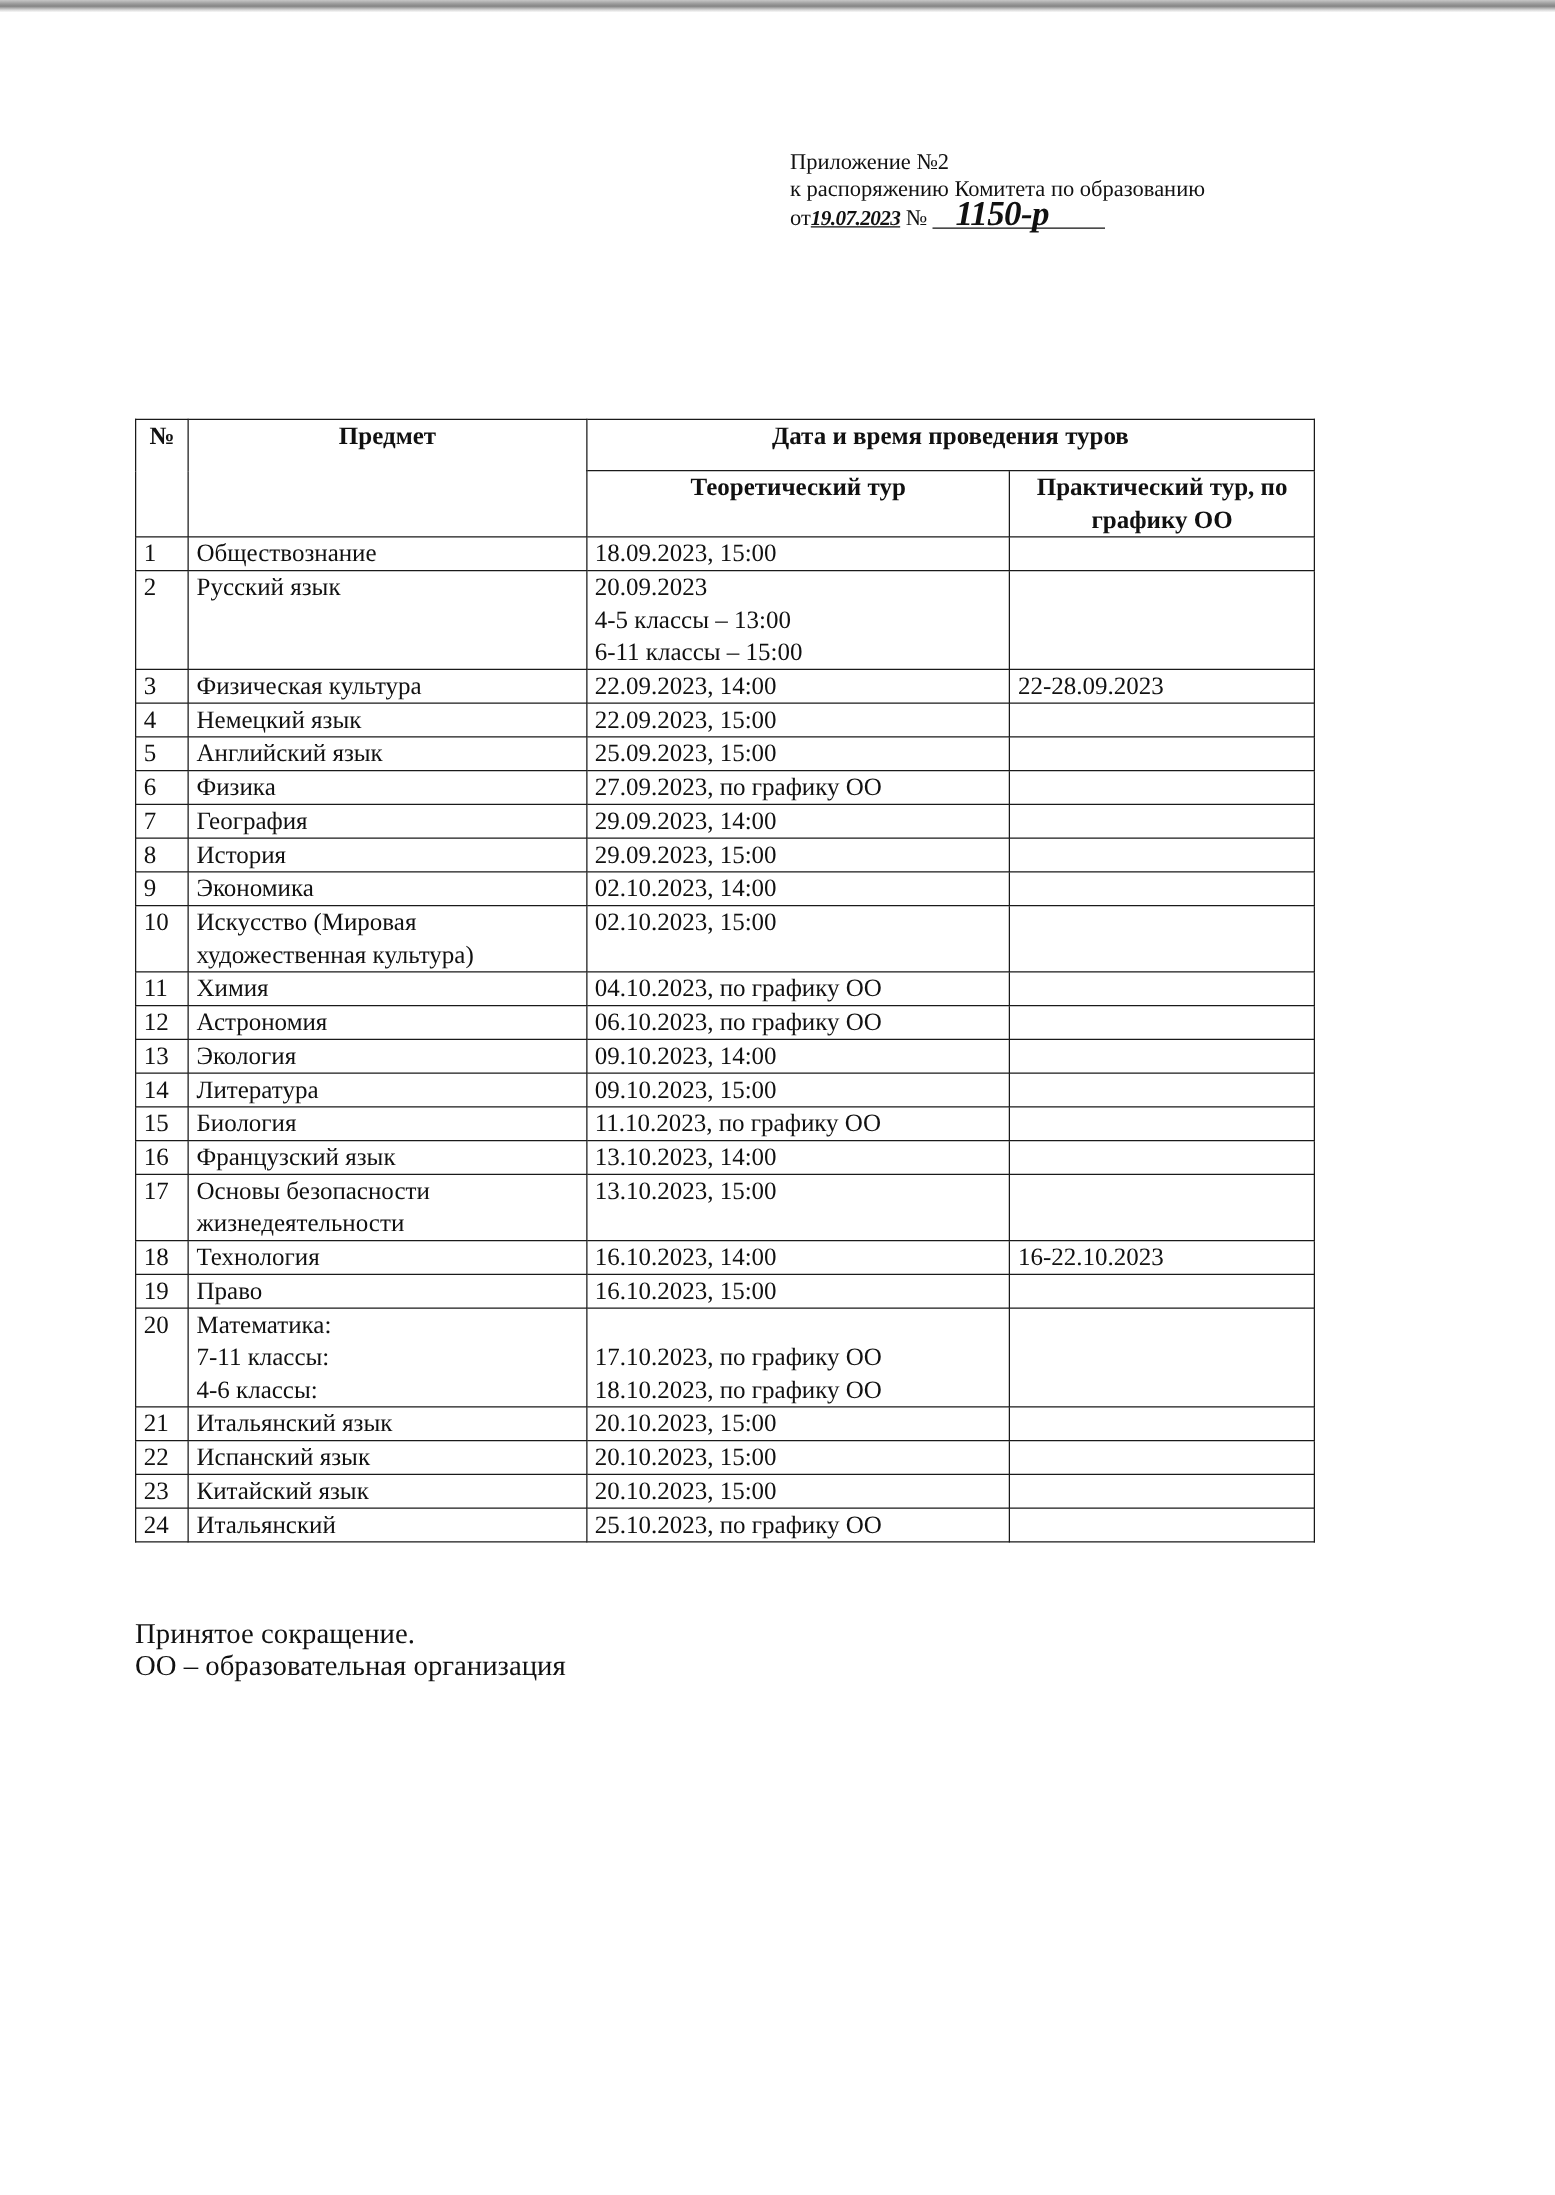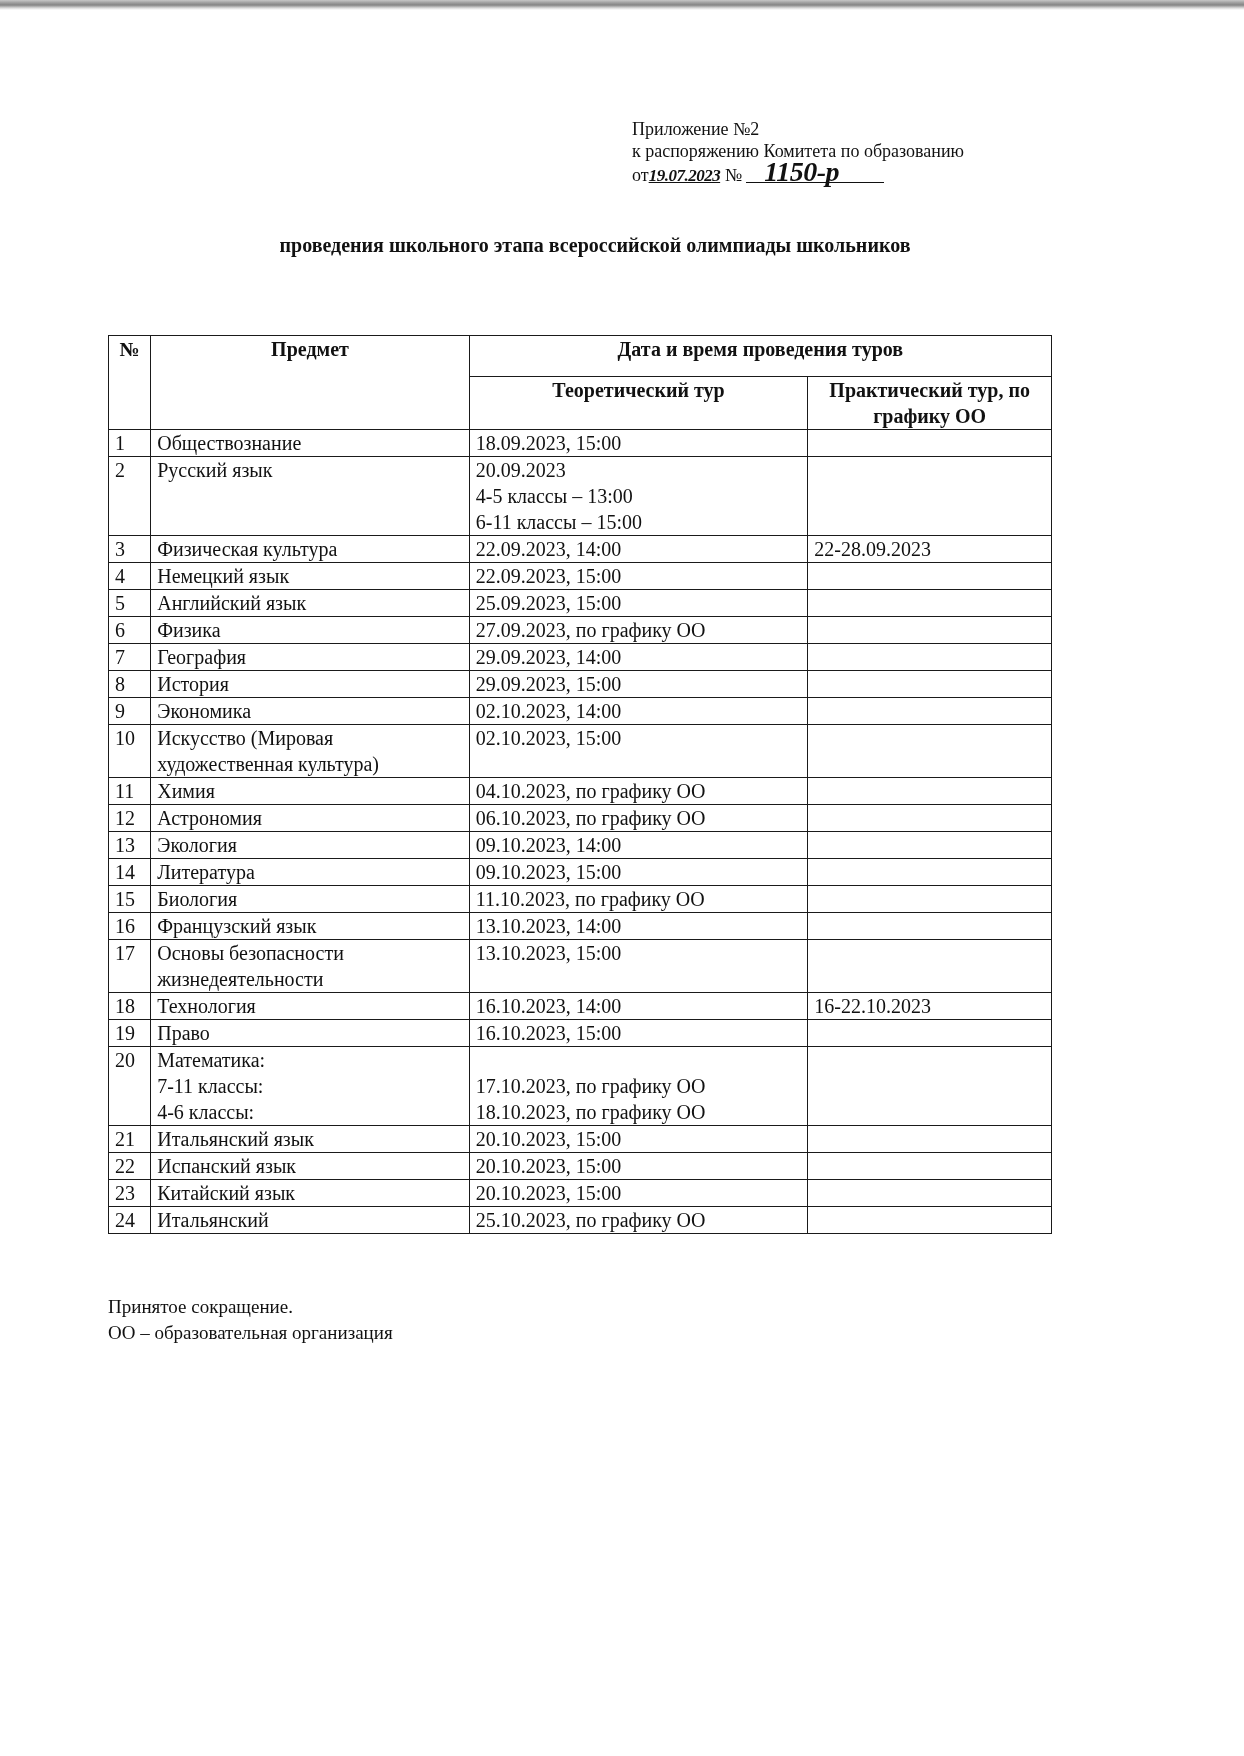--- a/index.html
+++ b/index.html
@@ -44,40 +44,39 @@
   .col-num { width: 40px; }
   .col-subject { width: 302px; }
   .col-theory { width: 321px; }
   .col-practice { width: 231px; }
   th.h-num, th.h-subject { height: 93px; padding-top: 4px; }
   th.h-dates { height: 40px; padding-top: 4px; margin-top: 13px; }
   th.h-theory, th.h-practice { height: 50px; padding-top: 2px; border-radius: 12px; }
   td.c-num { padding-left: 8px; }
   td .line { display: block; }
   .note {
-    position: absolute; left: 108px; top: 1294px; font-size: 19px; line-height: 26px;
+    position: absolute; left: 108px; top: 1294px; font-size: 23px; line-height: 26px;
   }
 </style>
 </head>
 <body>
 
 <div class="scan-edge"></div>
 
 <div class="appendix">
   <div>Приложение №2</div>
   <div>к распоряжению Комитета по образованию</div>
   <div>
     <span>от</span><span class="handwritten hw-date">19.07.2023</span>
     <span>№</span>
     <span class="handwritten hw-num">1150-р</span>
   </div>
 </div>
 
 <div class="title-block">
-  <div>проведения школьного этапа всероссийской олимпиады школьников</div>
 </div>
 
 <table class="schedule">
   <colgroup>
     <col class="col-num">
       <col class="col-subject">
       <col class="col-theory">
       <col class="col-practice">
   </colgroup>
   <thead>

